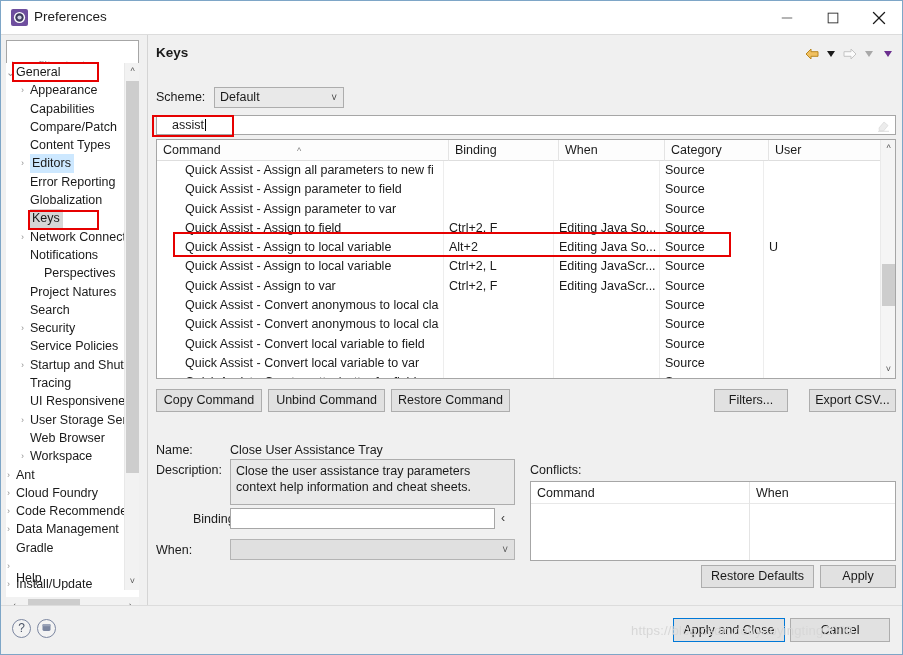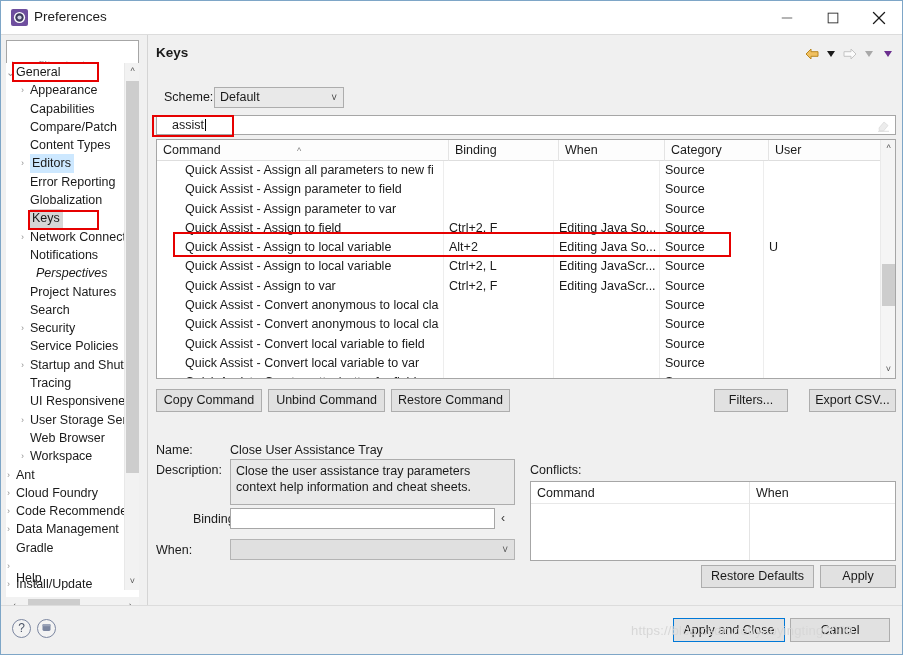--- a/index.html
+++ b/index.html
@@ -140,21 +140,21 @@
     height: 18px;
     display: flex; align-items: center; gap: 2px;
   }
   .nav-toolbar .tb { width: 17px; height: 17px; display: flex; align-items: center; justify-content: center; }
   .caret-dn { width: 0; height: 0; border-left: 4.5px solid transparent; border-right: 4.5px solid transparent; }
   .caret-black { border-top: 6px solid #1a1a1a; }
   .caret-gray  { border-top: 6px solid #a8a8a8; }
   .caret-purple{ border-top: 6px solid #6b2f8f; }
 
   .scheme-row { position: absolute; left: 8px; top: 52px; }
-  .scheme-label { position: absolute; left: 8px; top: 3px; font-size: 12.5px; }
+  .scheme-label { position: absolute; left: 0; top: 3px; font-size: 12.5px; }
   .scheme-combo {
     position: absolute; left: 58px; top: 0;
     width: 130px; height: 21px;
     background: #e9e9e9;
     border: 1px solid #adadad;
     font-size: 12.5px;
     line-height: 19px;
     padding-left: 5px;
   }
   .scheme-combo .cb-arrow {
@@ -386,21 +386,21 @@
             <span class="lbl sel-gray" style="left: 24px; padding-left: 2px; padding-right: 3px;">Keys</span>
           </div>
           <div class="tree-item">
             <span class="chev" style="left: 15px;">›</span>
             <span class="lbl" style="left: 24px;">Network Connections</span>
           </div>
           <div class="tree-item">
             <span class="lbl" style="left: 24px;">Notifications</span>
           </div>
           <div class="tree-item">
-            <span class="lbl" style="left: 30px; font-style: italic;">Perspectives</span>
+            <span class="lbl" style="left: 38px;">Perspectives</span>
           </div>
           <div class="tree-item">
             <span class="lbl" style="left: 24px;">Project Natures</span>
           </div>
           <div class="tree-item">
             <span class="lbl" style="left: 24px;">Search</span>
           </div>
           <div class="tree-item">
             <span class="chev" style="left: 15px;">›</span>
             <span class="lbl" style="left: 24px;">Security</span>

